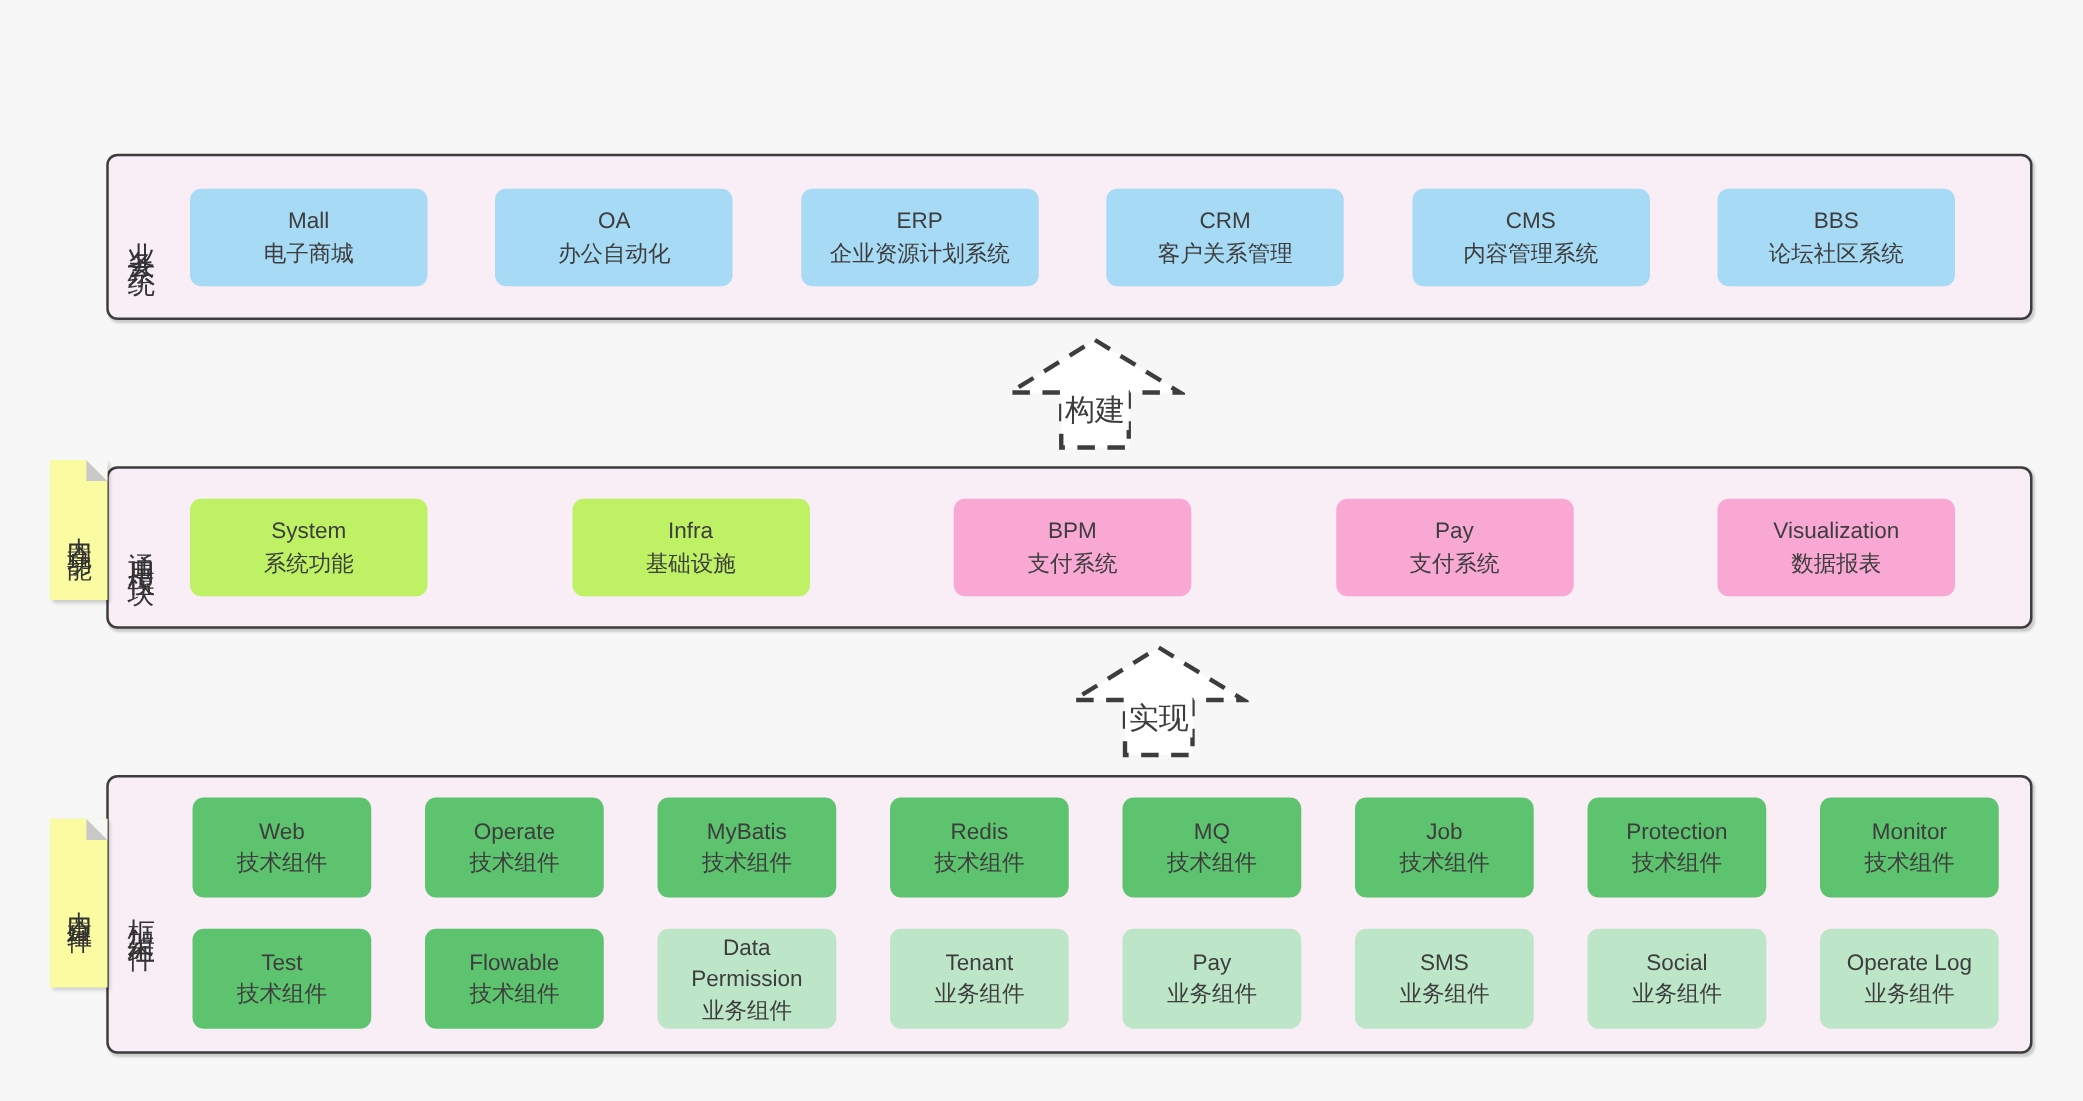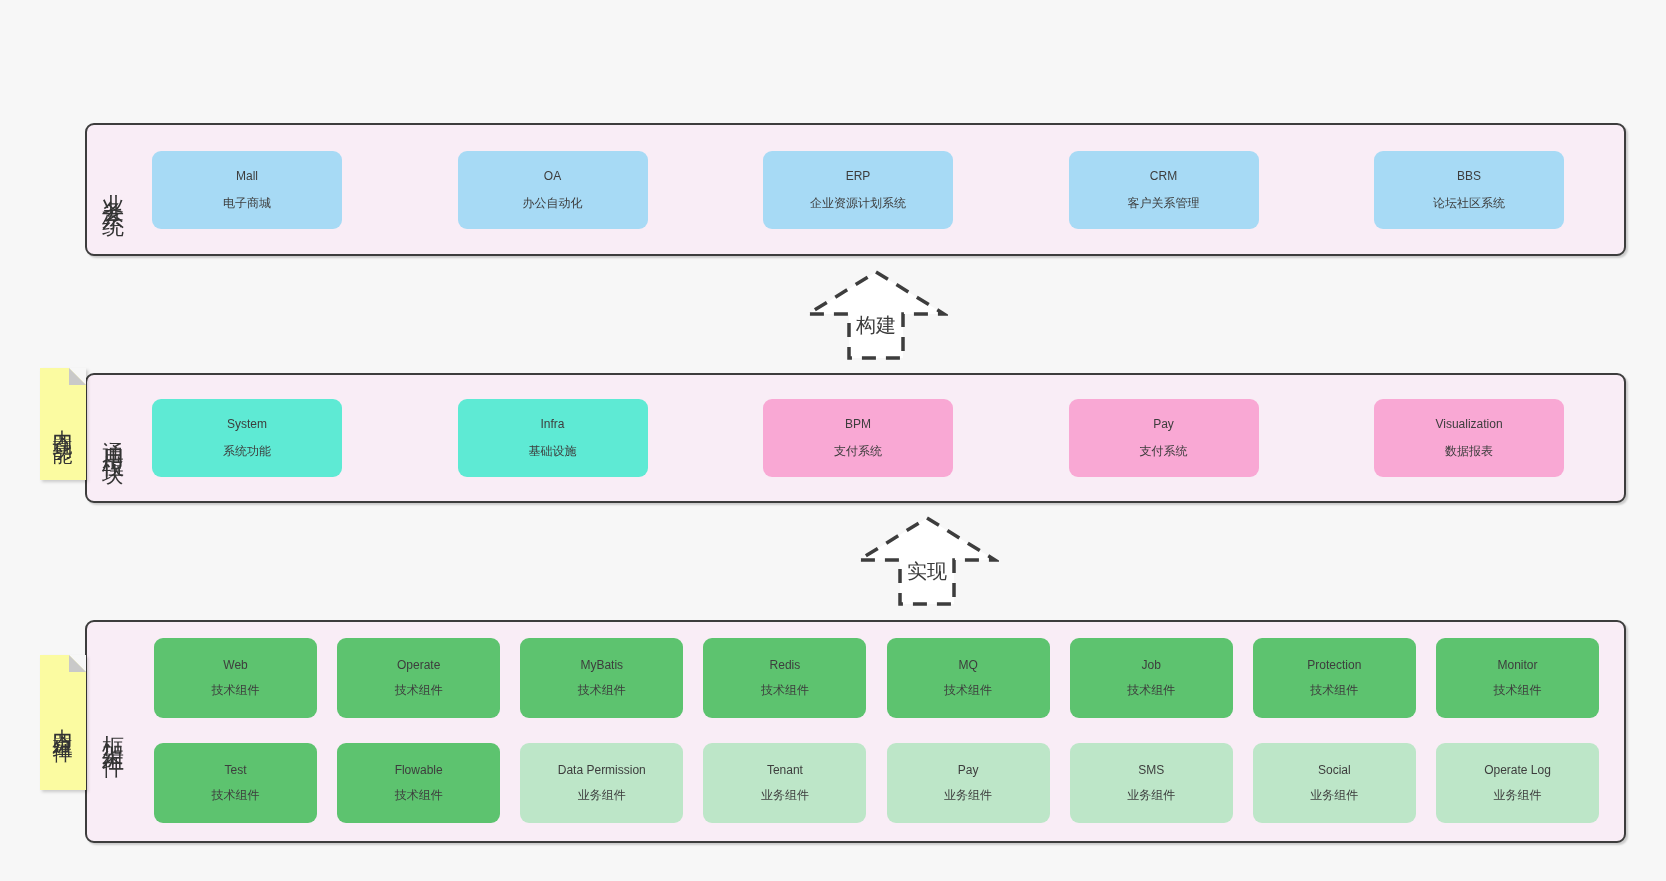--- a/index.html
+++ b/index.html
@@ -26,36 +26,36 @@
   .row{position:absolute;display:flex;justify-content:space-between;}
   .row-6{left:65px;width:1412px;height:78px;}
   .panel-business .row-6{top:26px;}
   .panel-modules .row-6{top:24px;}
   .row-8{left:67px;width:1445px;height:80px;}
   .row-8.r1{top:16px;}
   .row-8.r2{top:121px;}
   .box{
     border-radius:9px;display:flex;flex-direction:column;
     align-items:center;justify-content:center;text-align:center;
-    color:#3d3d3d;font-size:12px;line-height:27px;
+    color:#3d3d3d;font-size:18px;line-height:27px;
   }
   .row-6 .box{width:190px;height:78px;}
-  .row-8 .box{width:163px;height:80px;line-height:25px;padding:0 6px;box-sizing:border-box;}
+  .row-8 .box{width:143px;height:80px;line-height:25px;padding:0 6px;box-sizing:border-box;}
   .blue{background:#a7daf5;}
-  .red{background:#5eead4;}
+  .red{background:#bef264;}
   .pink{background:#f9a8d4;}
   .green{background:#5dc36f;}
   .light-green{background:#bde6c8;}
   .arrow{position:absolute;width:144px;height:94px;}
   .arrow-build{left:804px;top:268px;}
   .arrow-implement{left:855px;top:514px;}
   .arrow svg{position:absolute;left:0;top:0;}
   .arrow-label{
     position:absolute;left:50%;top:44px;transform:translateX(-50%);
-    background:#ffffff;padding:0 3px;font-size:20px;color:#3d3d3d;
+    background:#ffffff;padding:0 3px;font-size:24px;color:#3d3d3d;
     white-space:nowrap;
   }
   .sticky{
     position:absolute;left:40px;width:46px;background:#fbfba1;
     box-shadow:2px 2px 3px rgba(0,0,0,0.18);z-index:5;
   }
   .sticky-modules{top:368px;height:112px;}
   .sticky-framework{top:655px;height:135px;}
   .sticky .fold{position:absolute;top:0;right:0;display:block;}
   .sticky .vtext{
@@ -82,20 +82,24 @@
       </div>
       <div class="box blue">
         <div>ERP</div>
         <div>企业资源计划系统</div>
       </div>
       <div class="box blue">
         <div>CRM</div>
         <div>客户关系管理</div>
       </div>
       <div class="box blue">
+        <div>CMS</div>
+        <div>内容管理系统</div>
+      </div>
+      <div class="box blue">
         <div>BBS</div>
         <div>论坛社区系统</div>
       </div>
     </div>
   </section>
 
   <div class="arrow arrow-build">
     <svg width="144" height="94" viewBox="0 0 144 94">
       <polygon points="72,4 140,46 99,46 99,90 45,90 45,46 4,46" fill="#ffffff" stroke="#3d3d3d" stroke-width="3.5" stroke-dasharray="14 10"></polygon>
     </svg>

